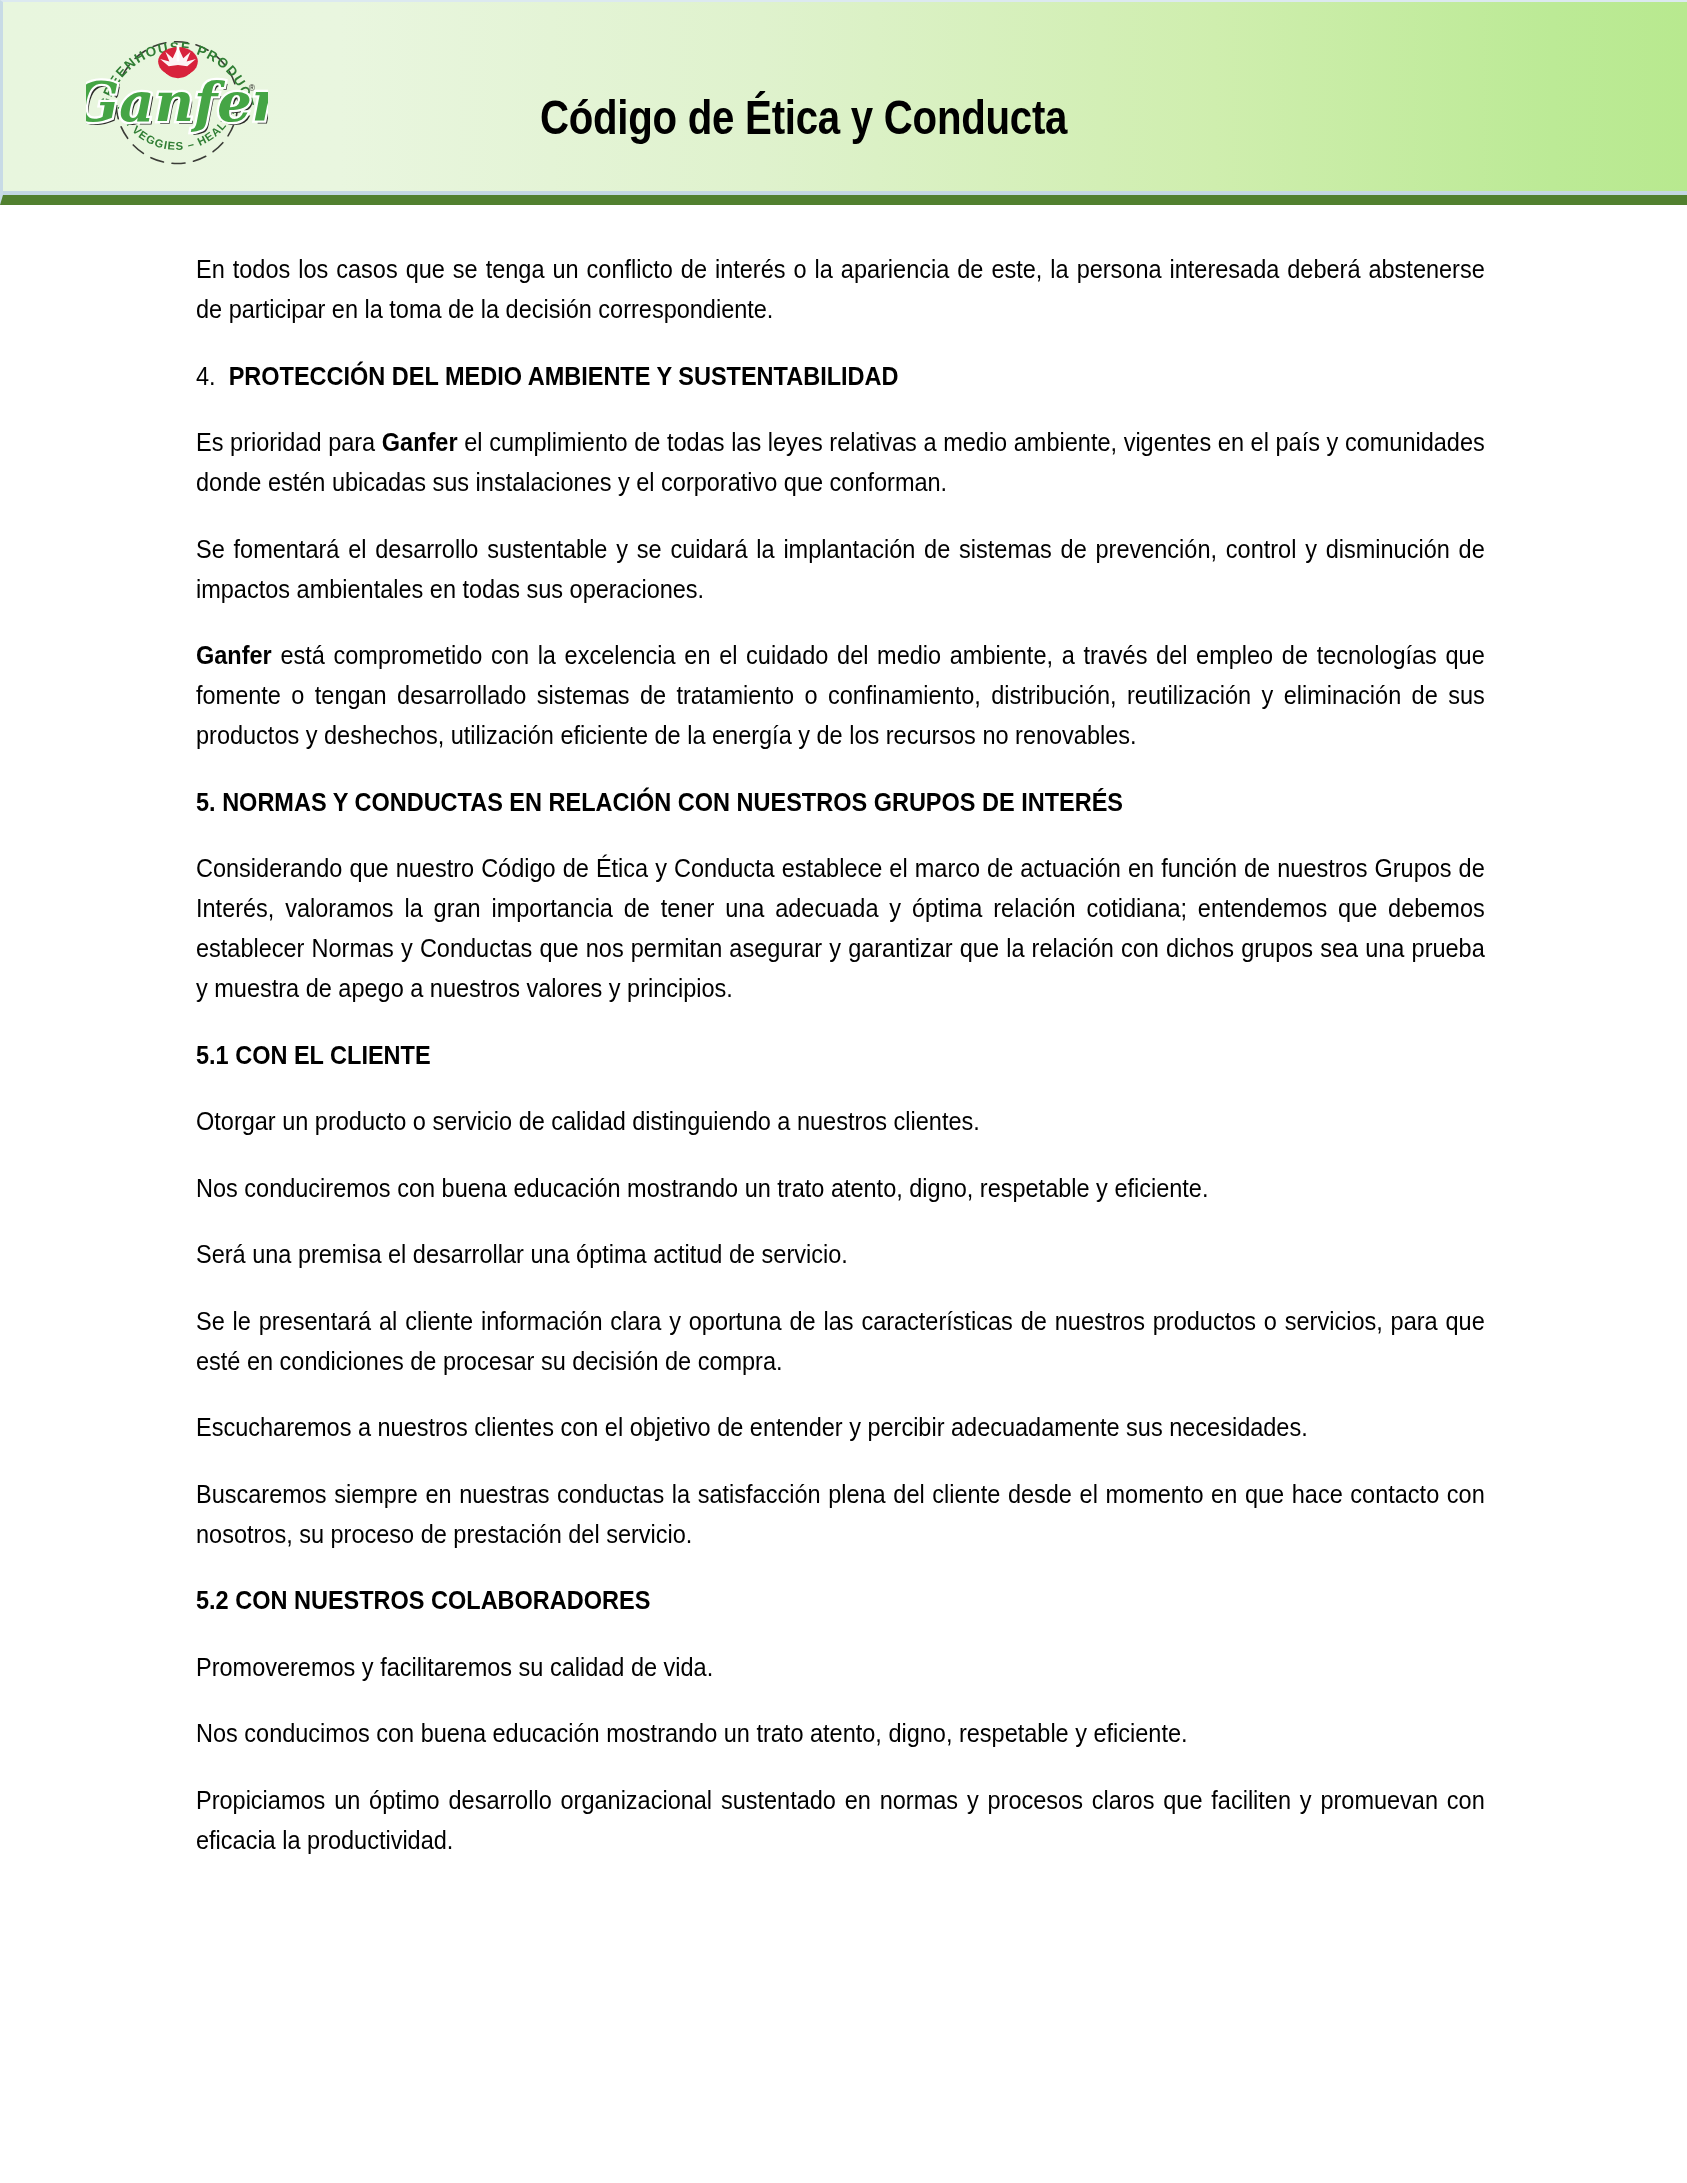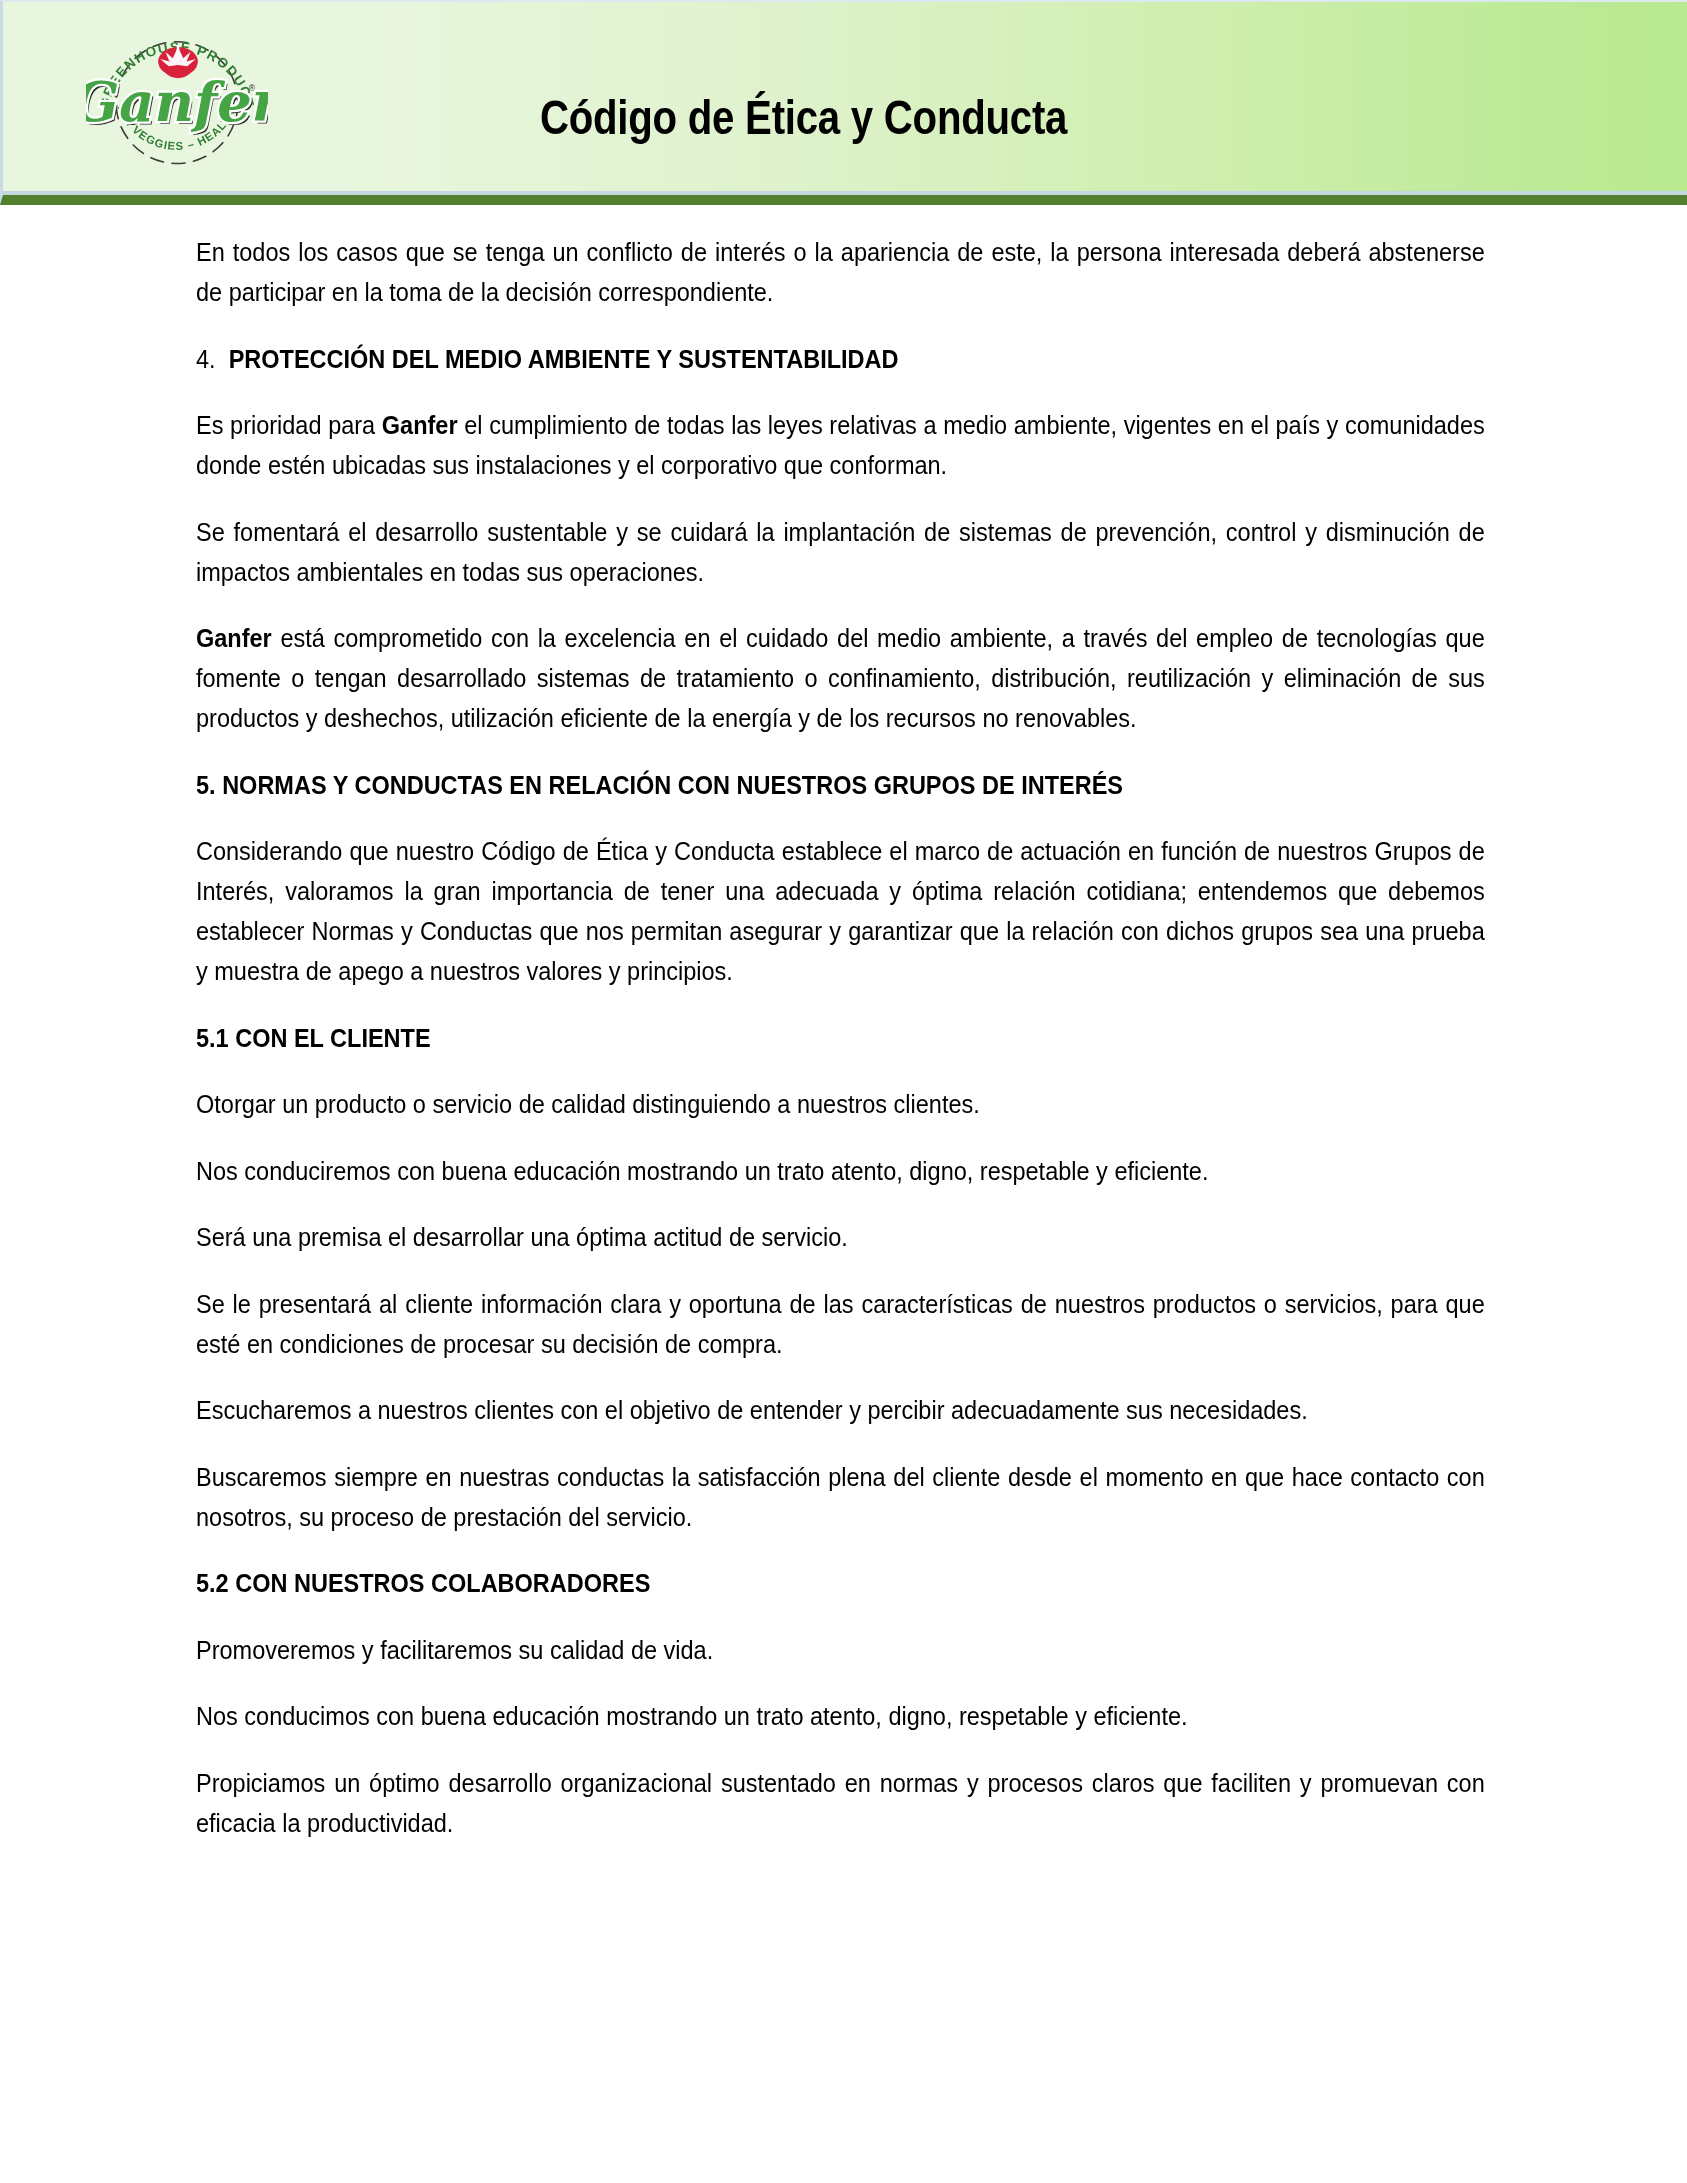--- a/index.html
+++ b/index.html
@@ -59,21 +59,21 @@
     color: #000000;
     white-space: nowrap;
     transform: scaleX(0.82);
     transform-origin: left center;
   }
 
   
   .page-body {
     position: absolute;
     left: 196px;
-    top: 232px;
+    top: 249px;
     width: 1289px;
   }
 
   .para {
     font-family: "Liberation Sans Narrow", "Liberation Sans", sans-serif;
     font-size: 25px;
     line-height: 40px;
     color: #000000;
     margin: 0 0 26.5px 0;
     text-align: justify;

